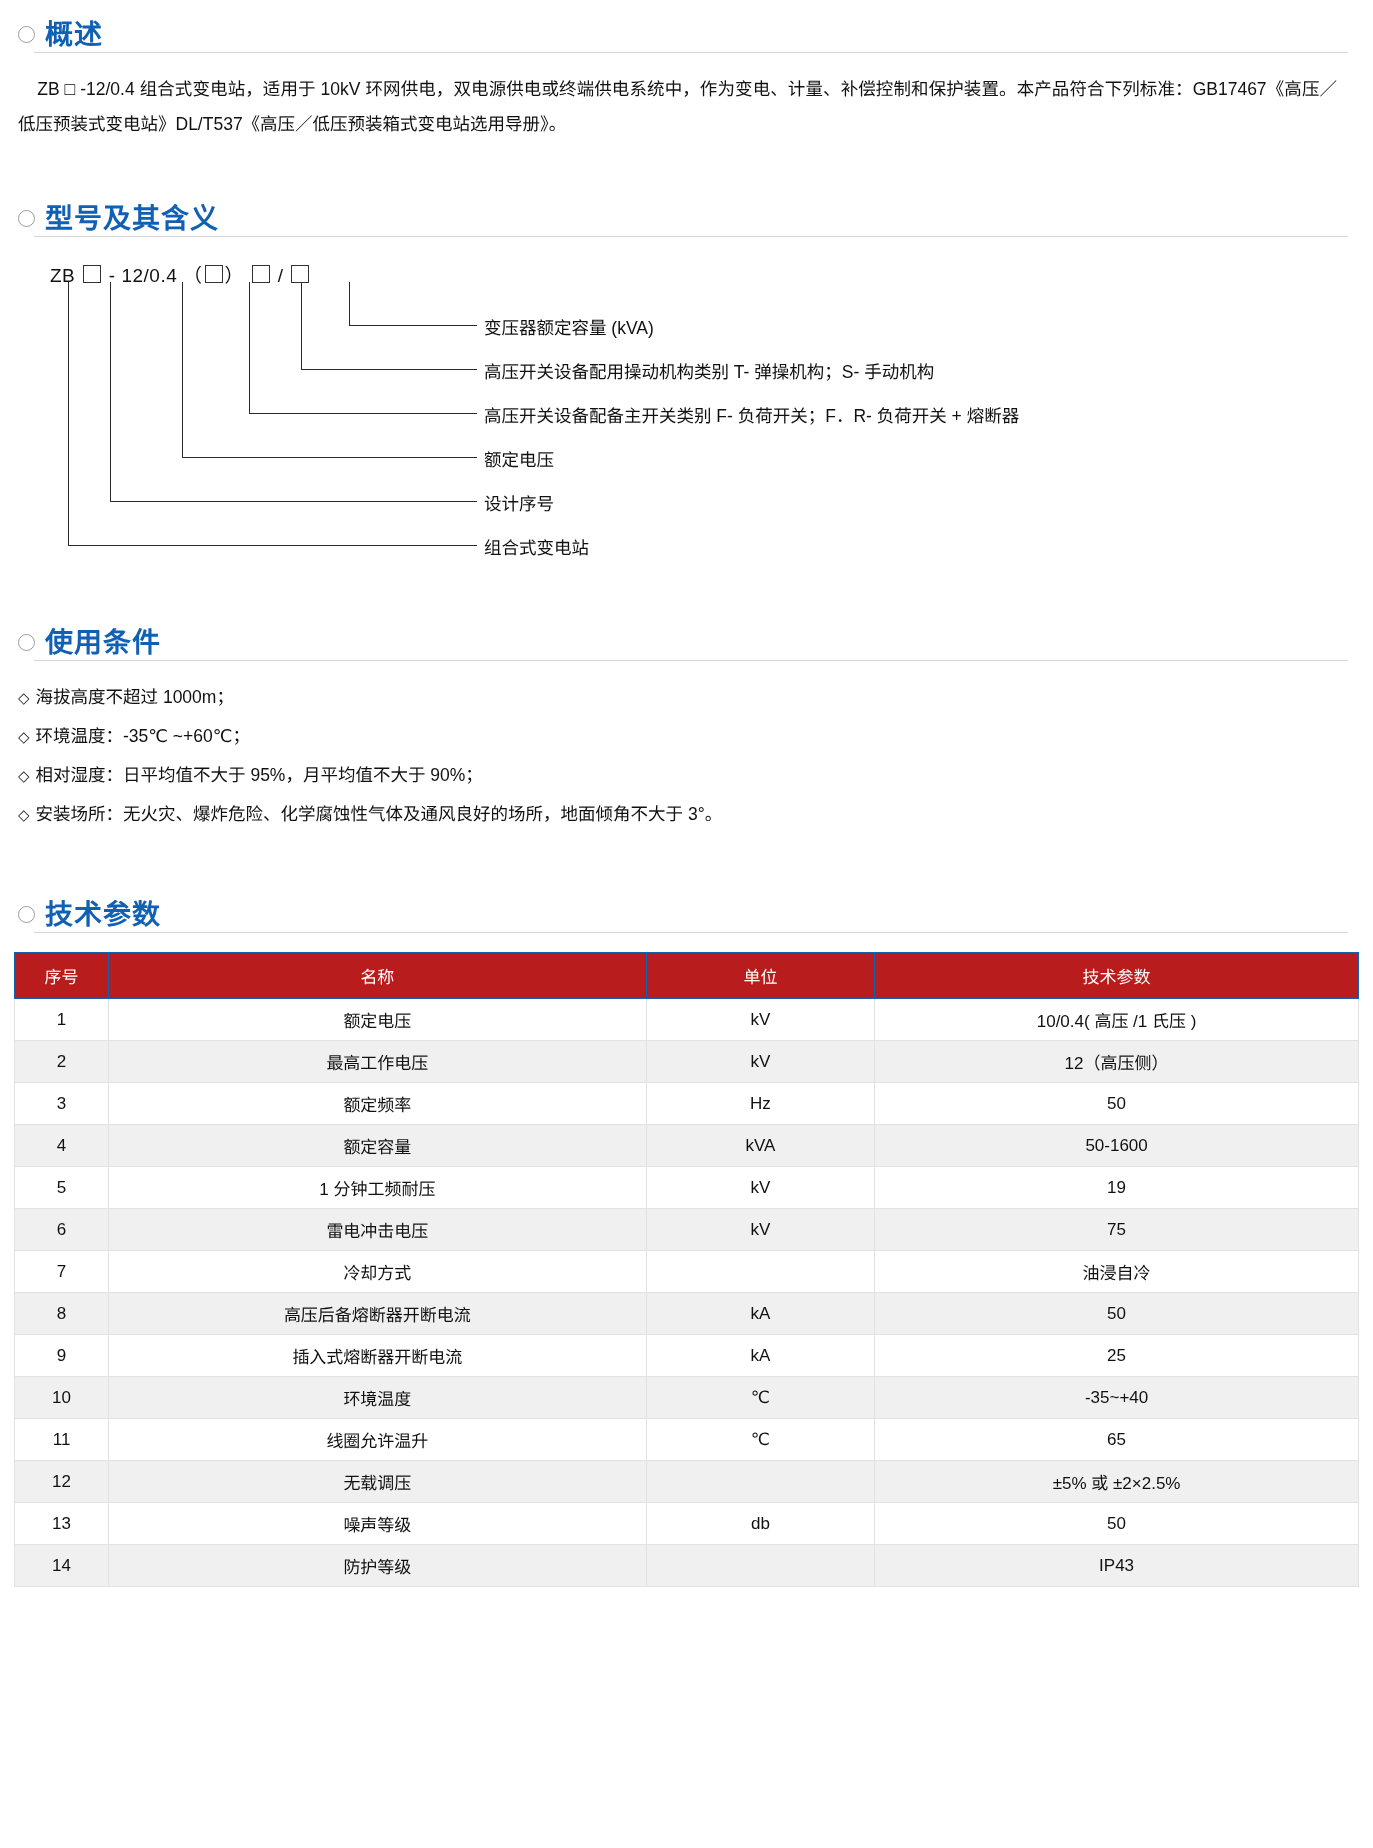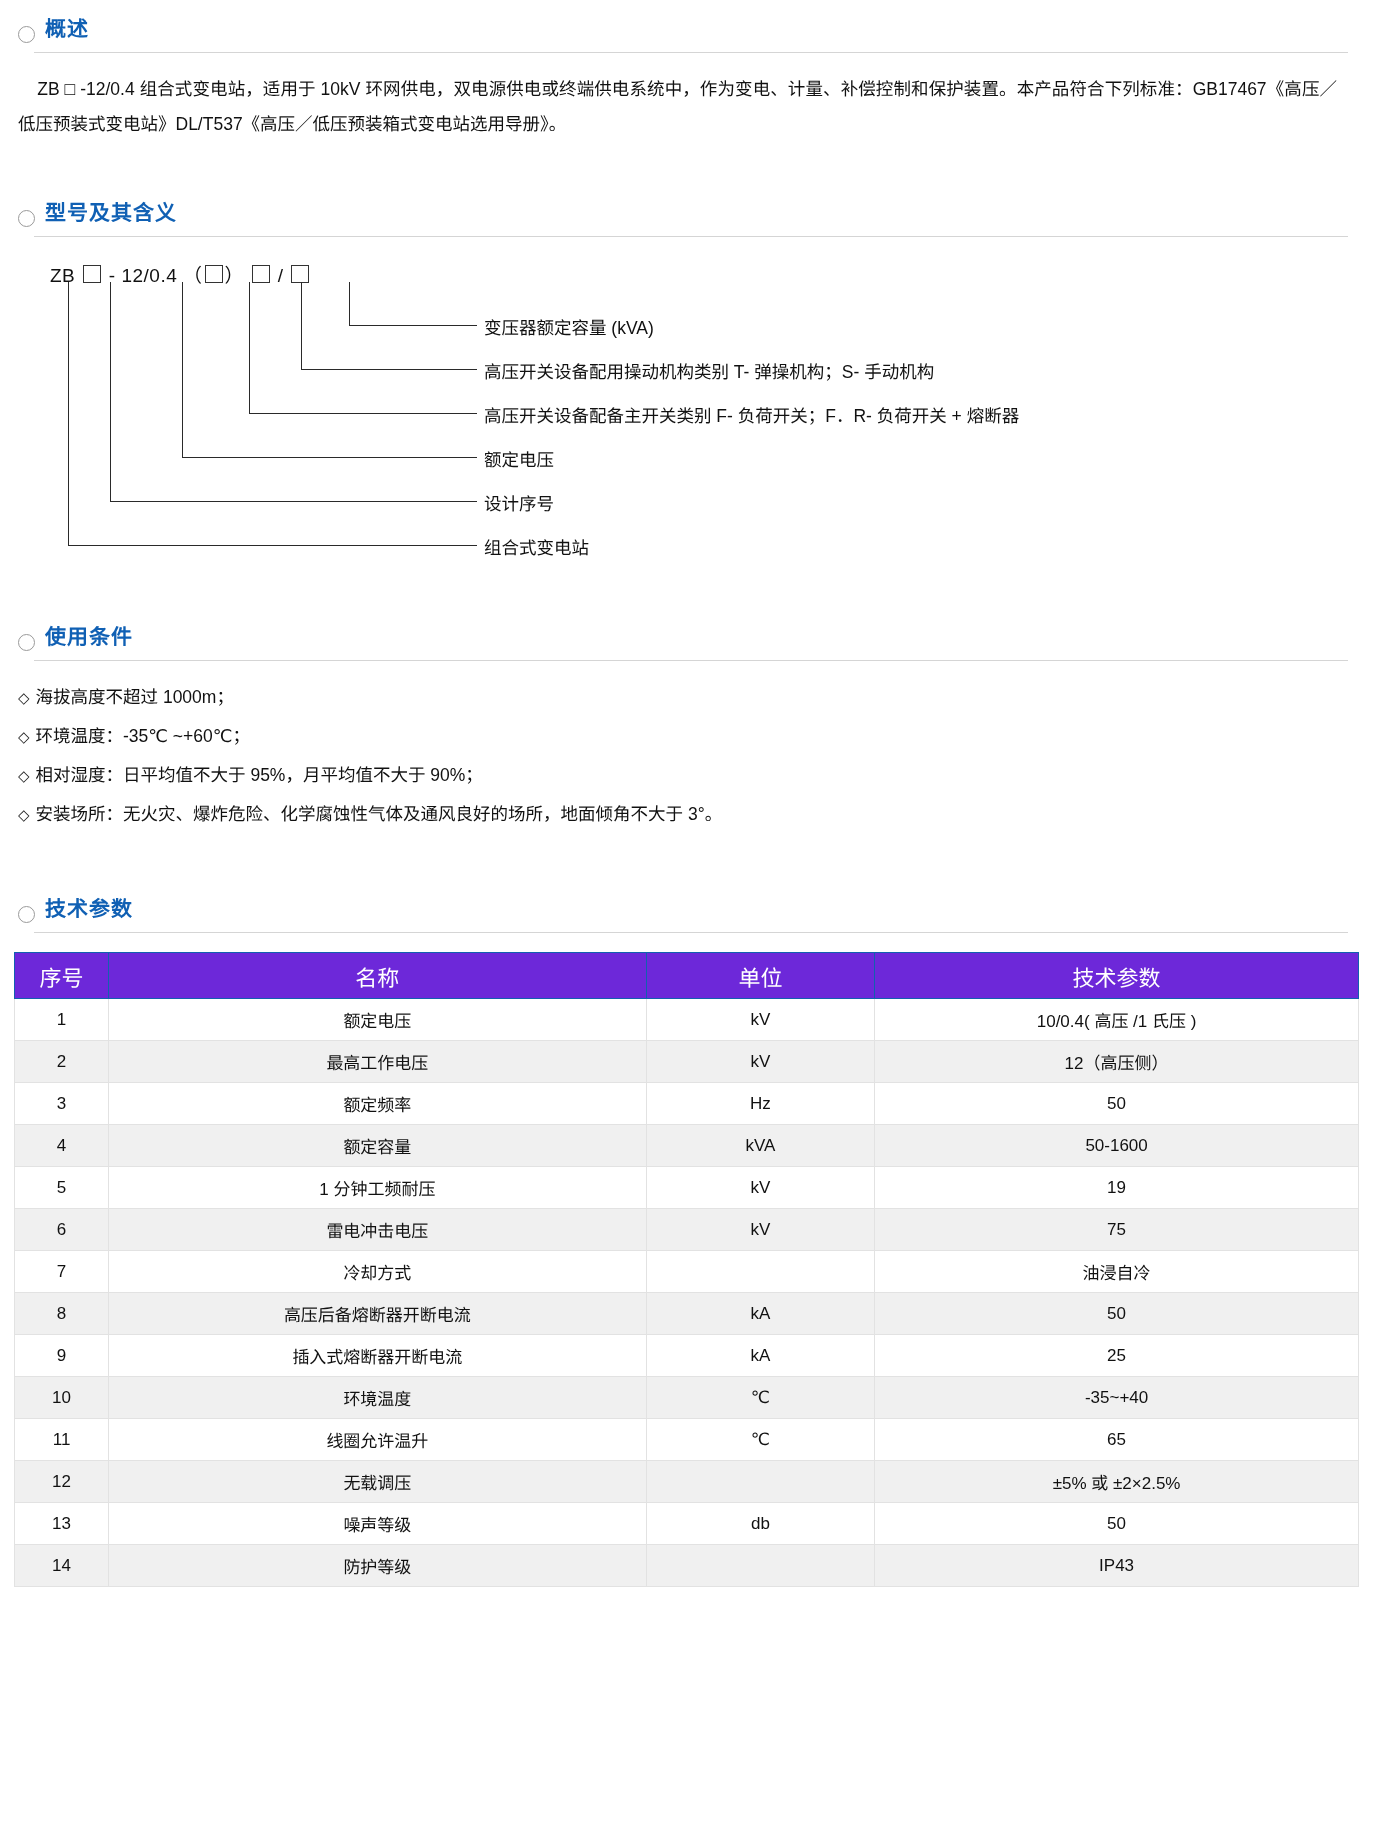--- a/index.html
+++ b/index.html
@@ -39,21 +39,21 @@
     width: 17px;
     height: 17px;
     border: 1px solid #9a9a9a;
     border-radius: 50%;
     box-sizing: border-box;
   }
   .sec-head .title {
     position: absolute;
     left: 27px;
     top: 12px;
-    font-size: 21px;
+    font-size: 28px;
     font-weight: bold;
     color: #1060b4;
     letter-spacing: 1px;
     white-space: nowrap;
   }
   .sec-head .rule {
     position: absolute;
     left: 16px;
     right: 0;
     top: 52px;
@@ -125,26 +125,26 @@
   
   .param-table-wrap {
     margin: 18px 14px 30px 14px;
   }
   table.params {
     border-collapse: collapse;
     width: 100%;
     font-size: 17px;
   }
   table.params th {
-    background: #6d28d9;
+    background: #b91c1c;
     color: #ffffff;
     font-weight: normal;
     height: 43px;
     border: 1px solid #1260b0;
-    font-size: 22px;
+    font-size: 17px;
   }
   table.params td {
     border: 1px solid #e2e2e2;
     height: 39px;
     text-align: center;
     color: #111;
   }
   table.params tr.odd td { background: #ffffff; }
   table.params tr.even td { background: #f0f0f0; }
   col.c-no    { width: 7%; }

